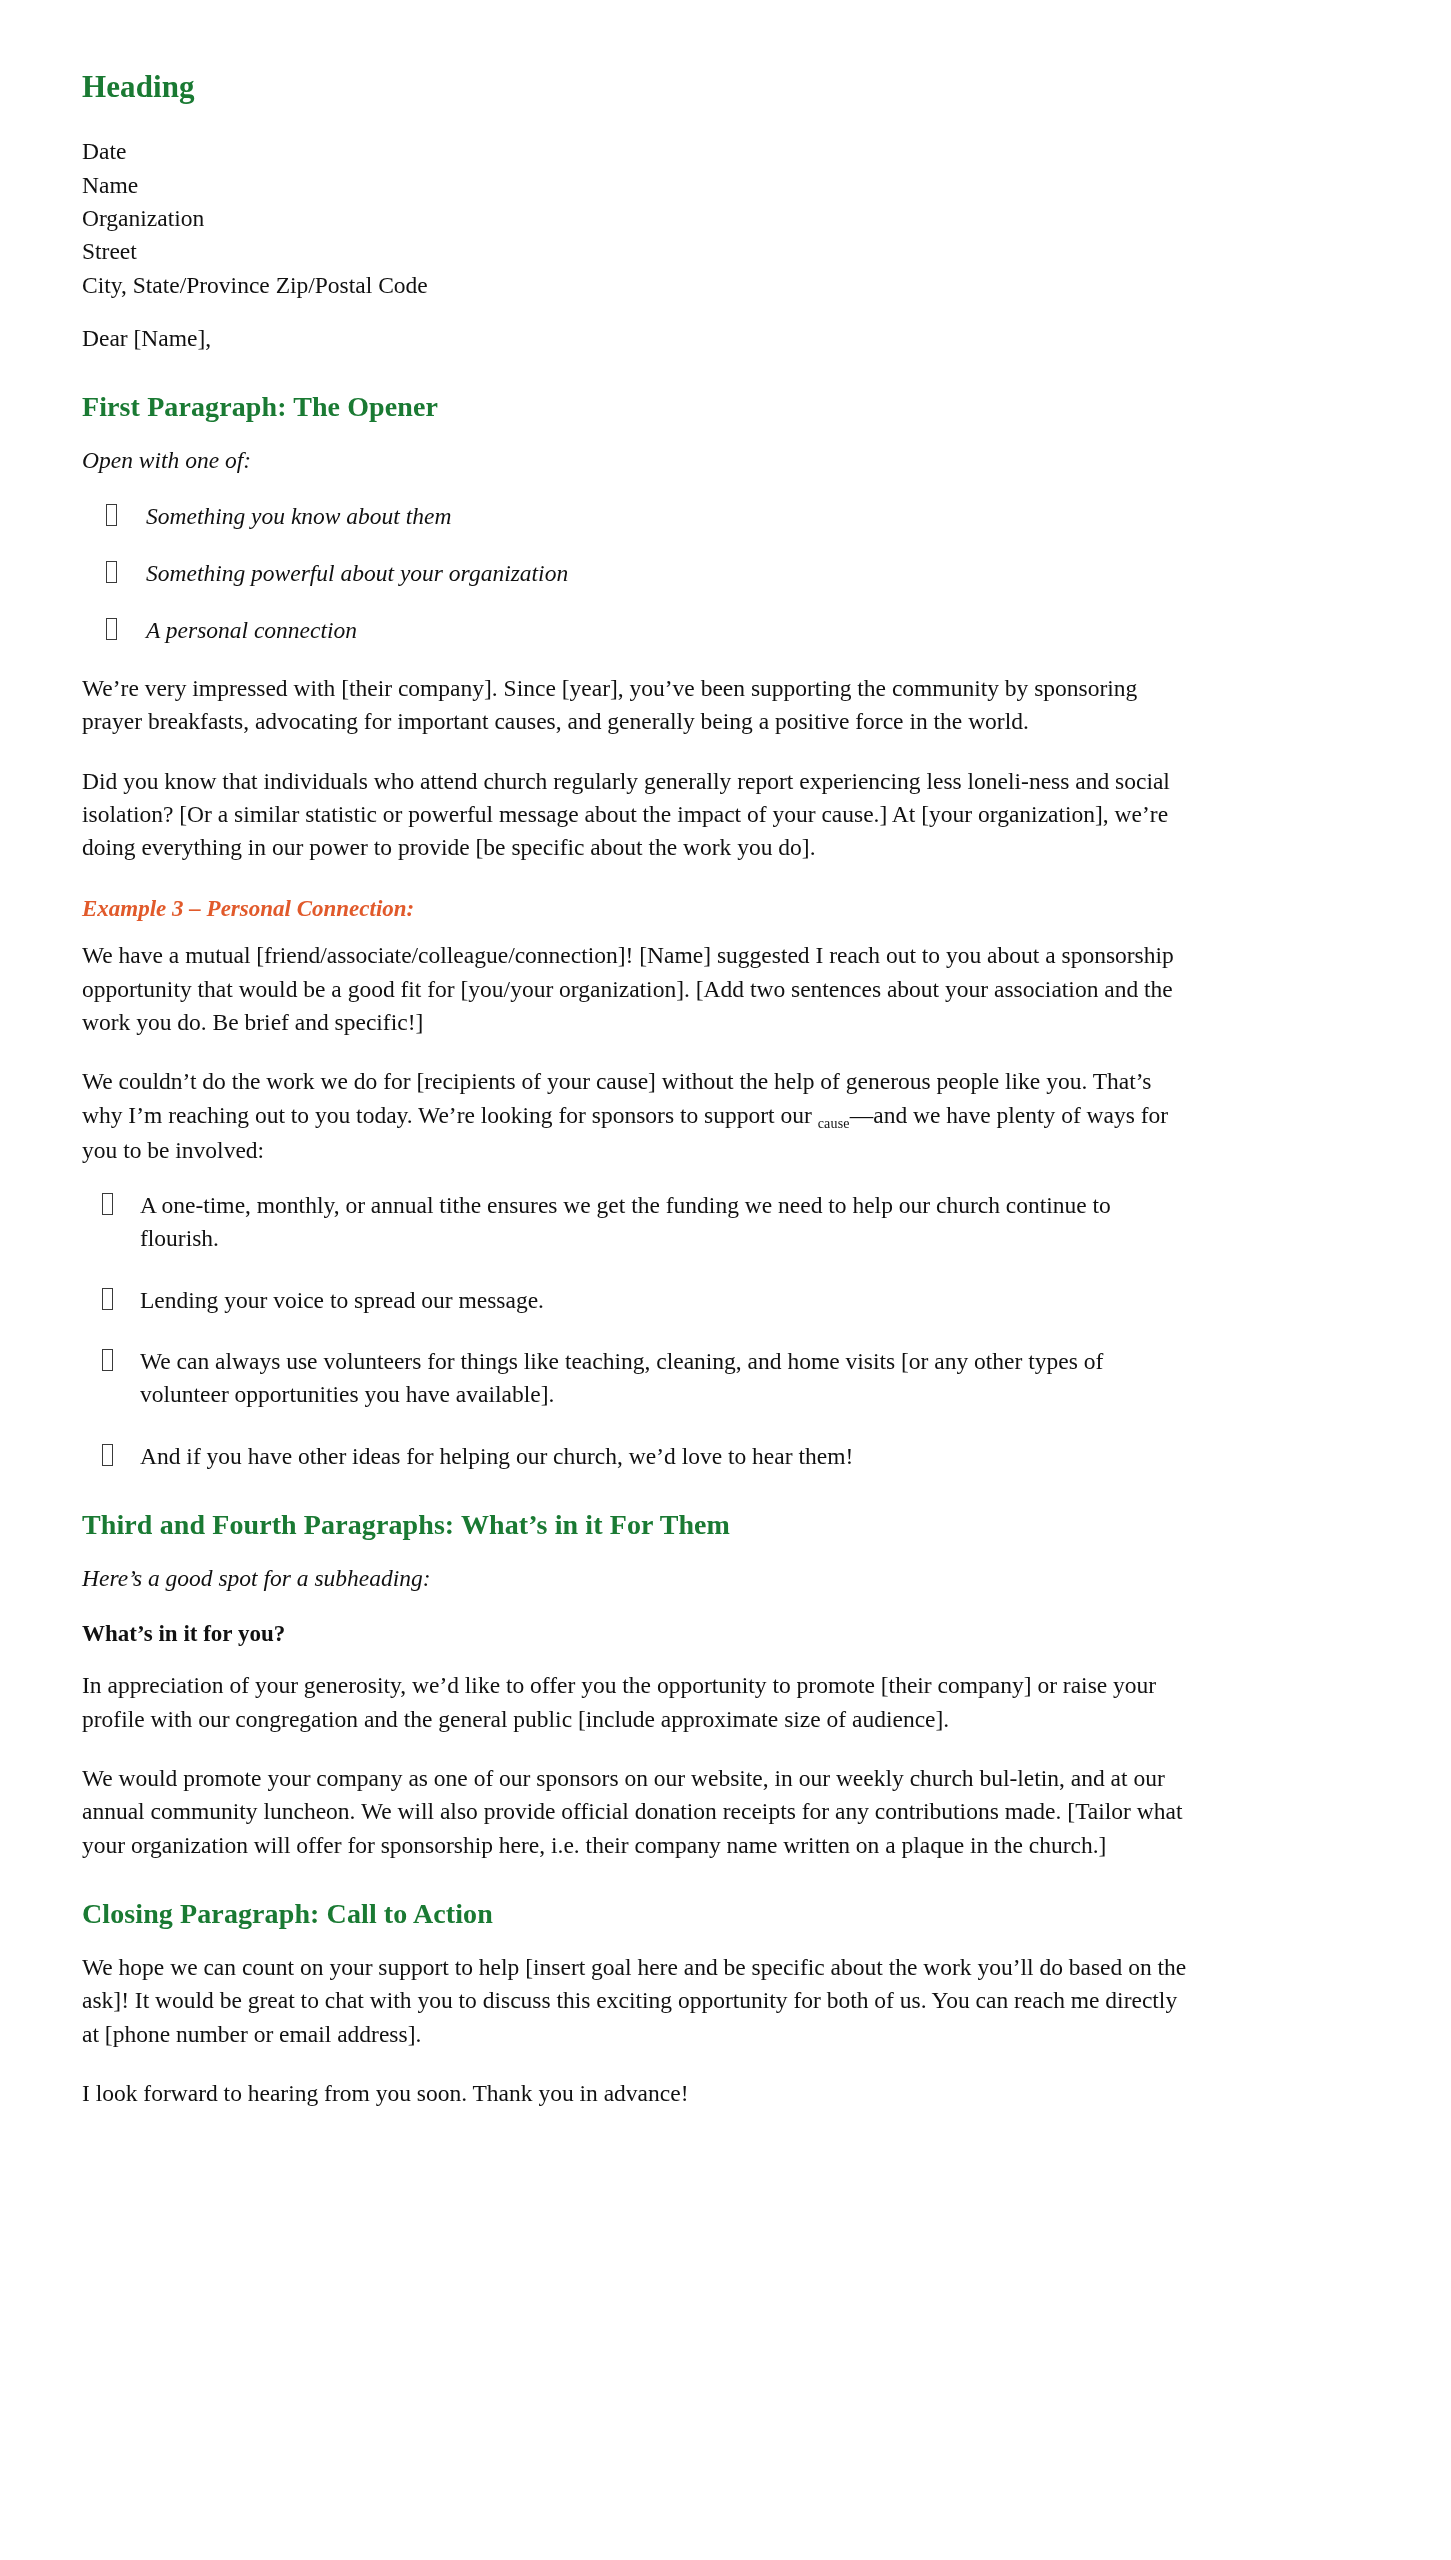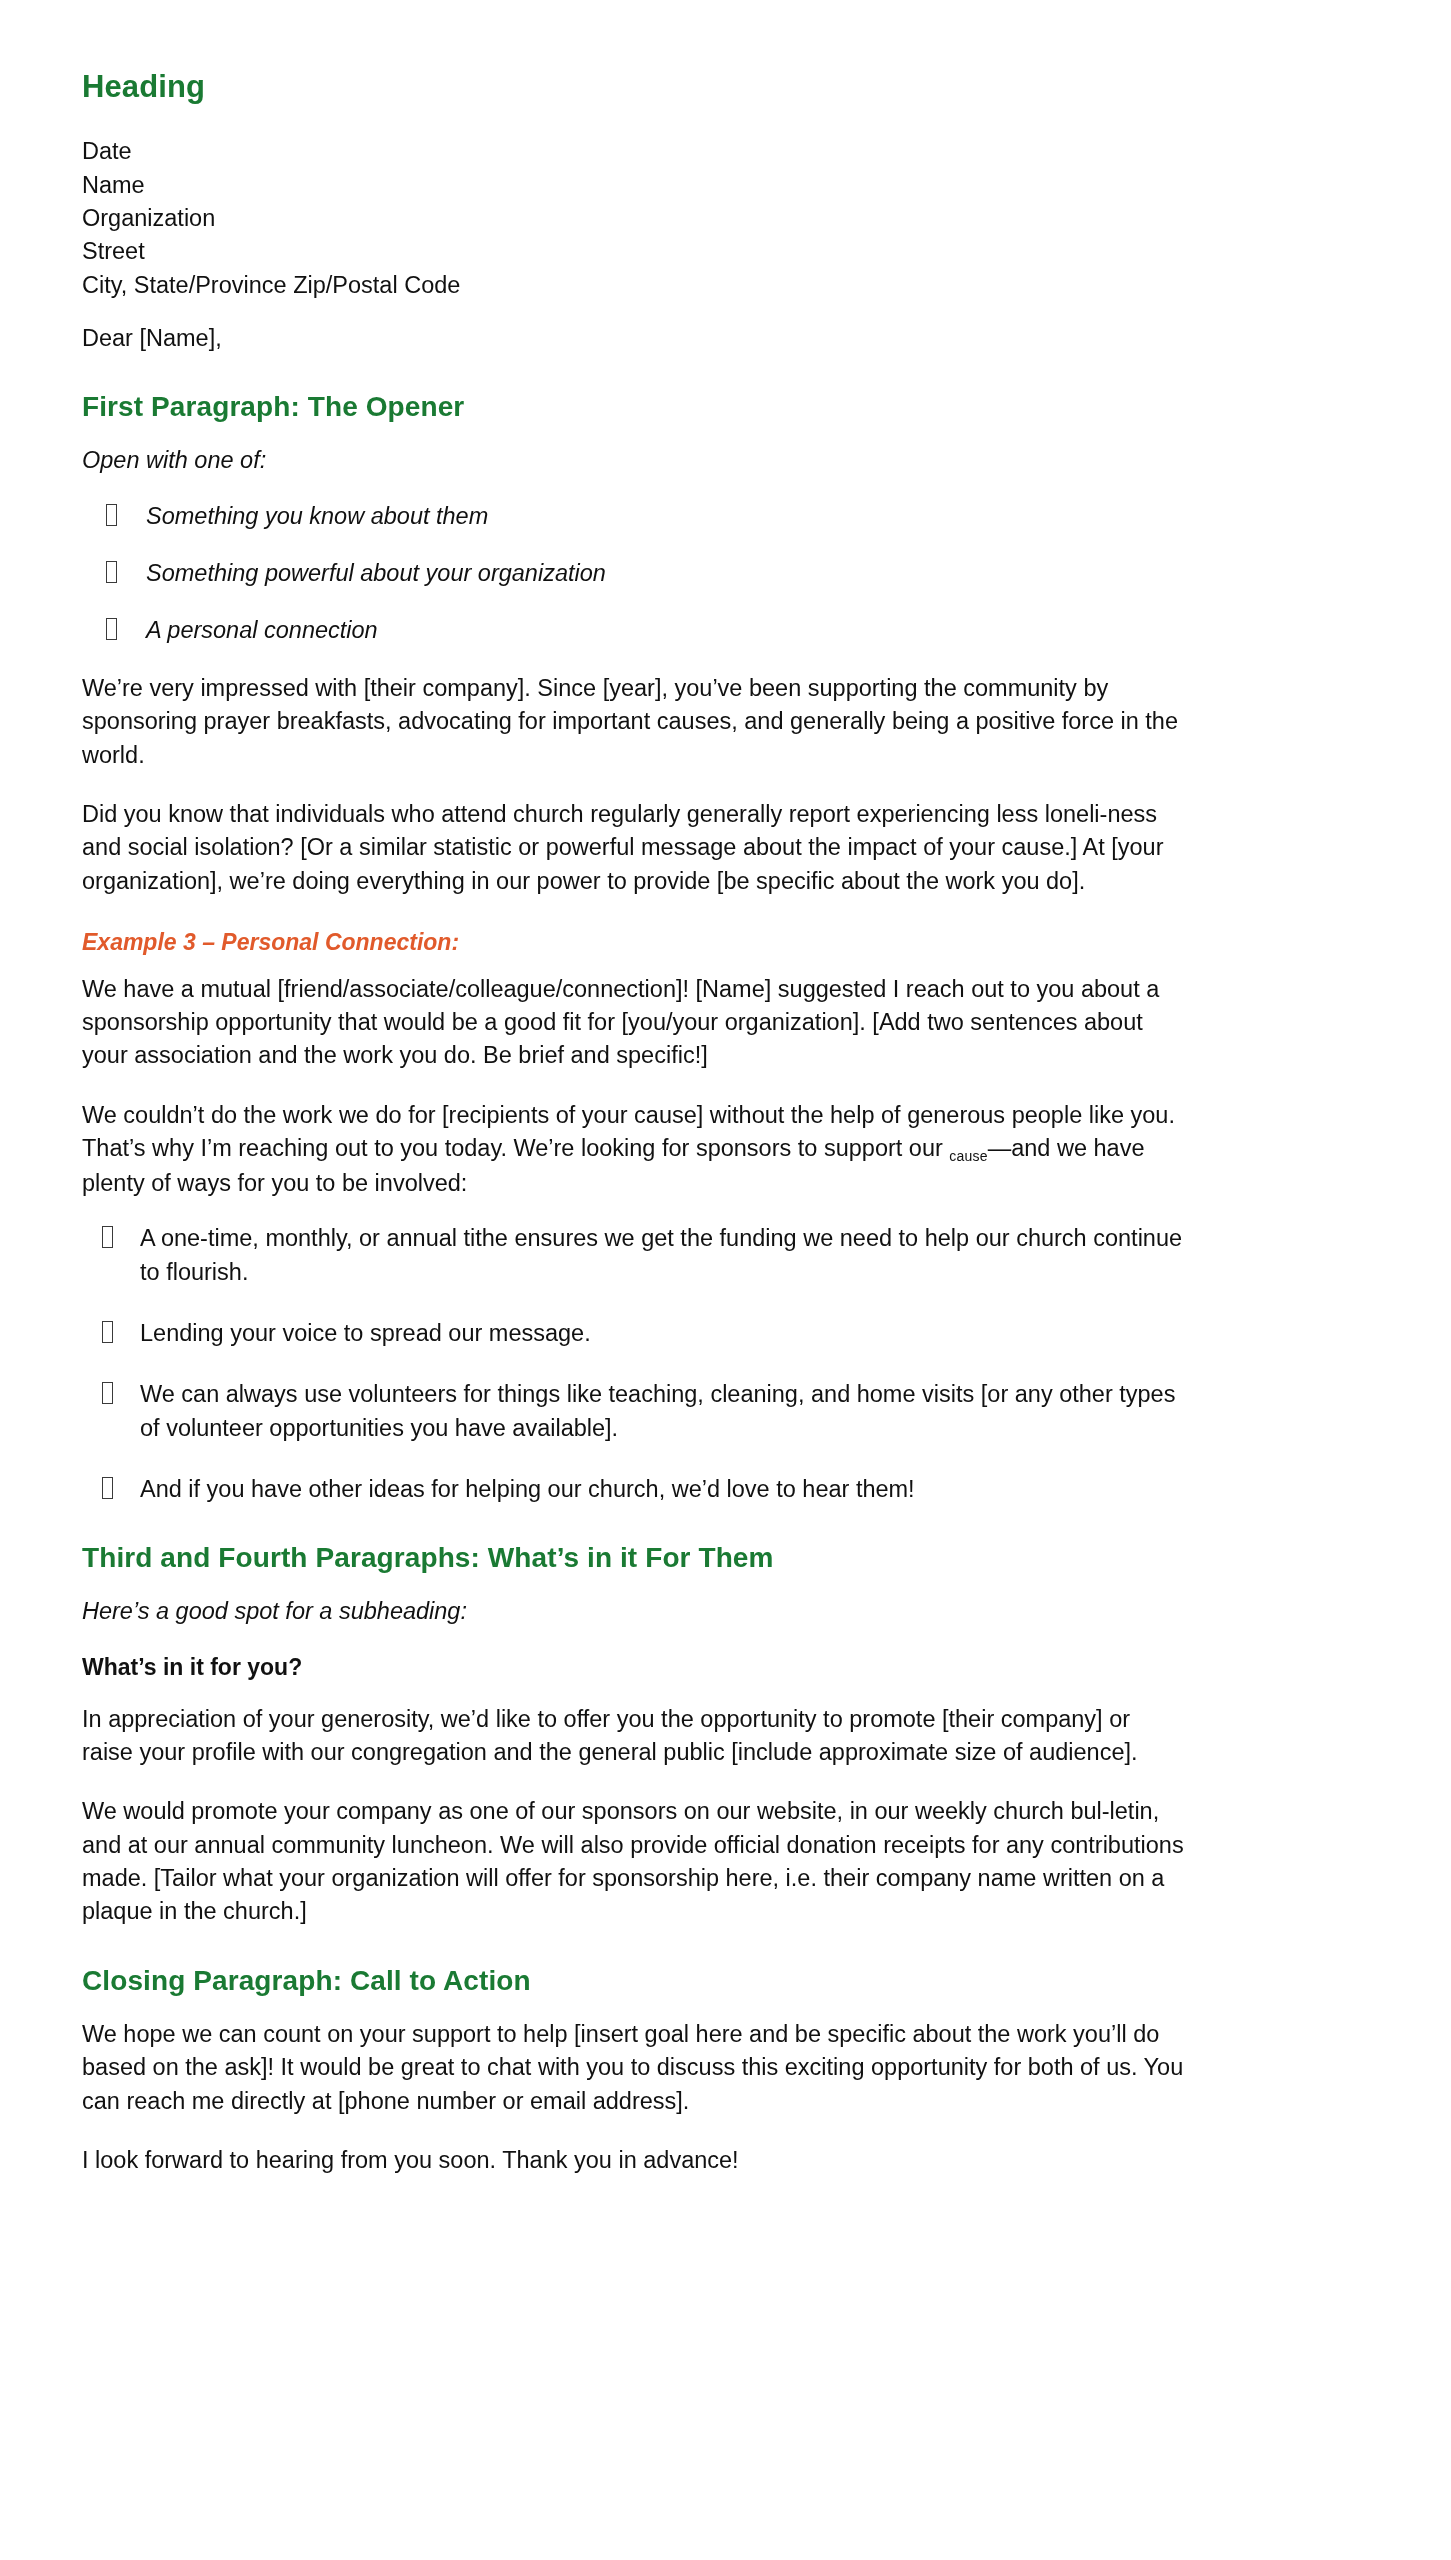--- a/index.html
+++ b/index.html
@@ -14,20 +14,21 @@
     font-family: "Liberation Sans", sans-serif;
     color: #000000;
     -webkit-font-smoothing: antialiased;
   }
   .page {
     box-sizing: border-box;
     width: 1277px;
     min-height: 2560px;
     background: #ffffff;
     padding: 68px 90px 60px 82px;
+    font-family: Liberation Serif, serif;
   }
 
   
   .h-main {
     font-size: 31px;
     font-weight: bold;
     color: #1A7A33;
     margin: 0 0 30px 0;
     line-height: 1.2;
     letter-spacing: 0.1px;

